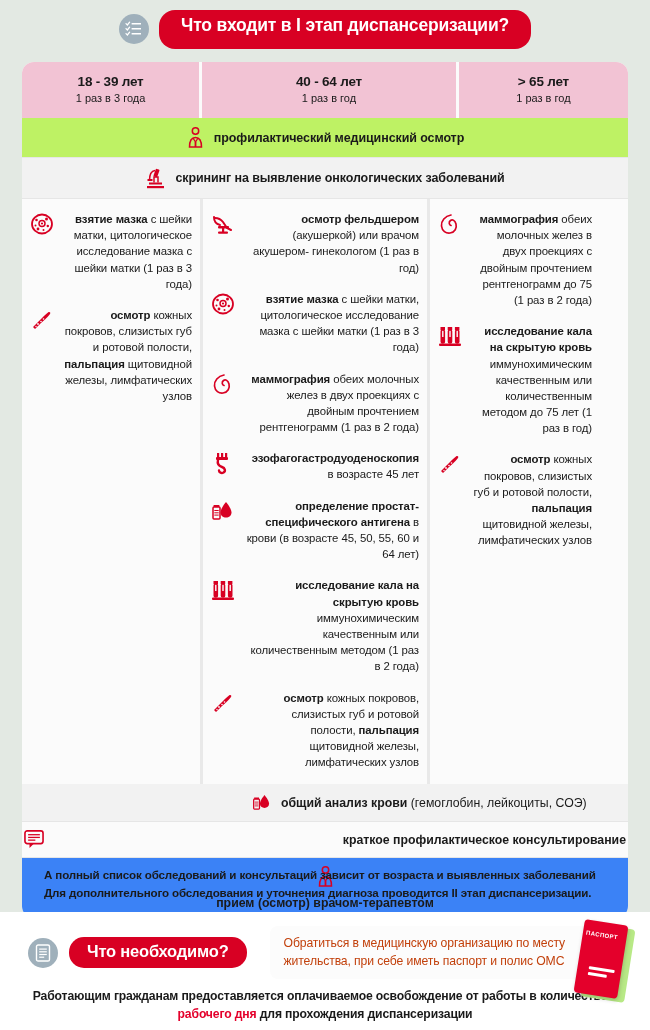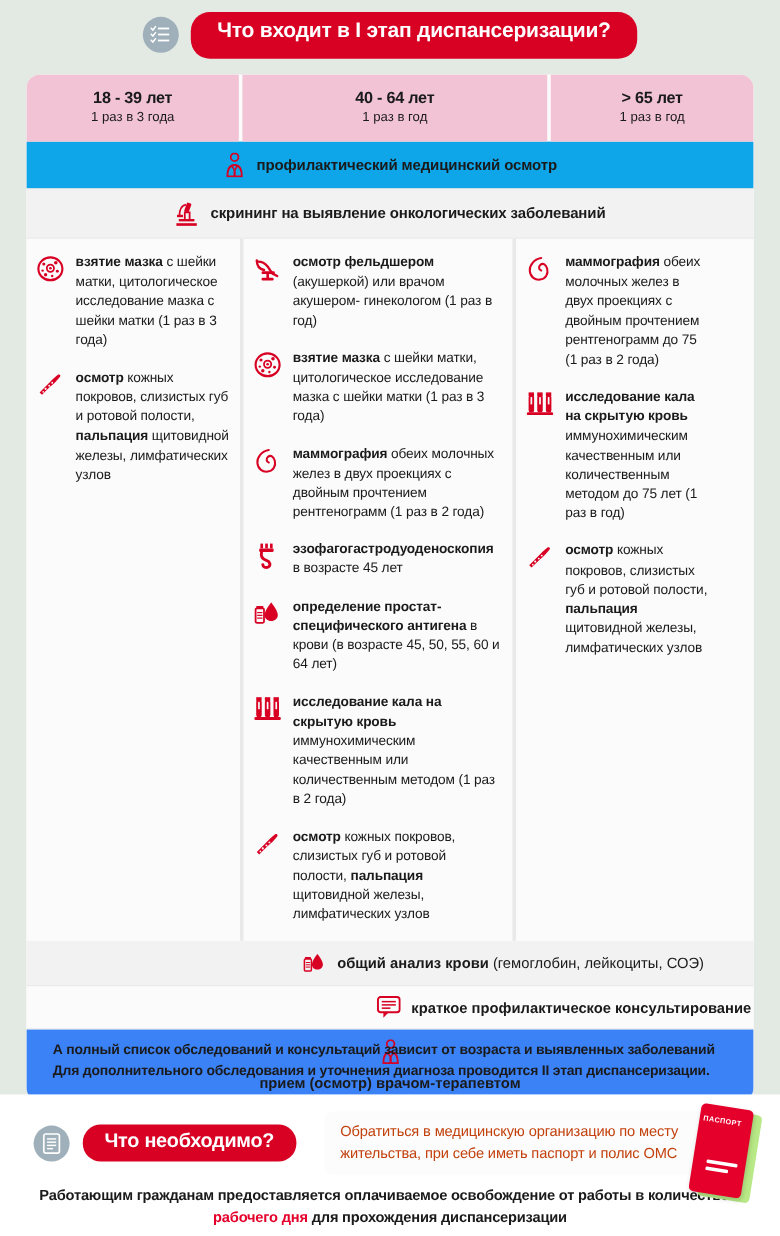--- a/index.html
+++ b/index.html
@@ -65,21 +65,21 @@
   }
   .age-sub {
     font-size: 11px; color: #1a1a1a; margin-top: 3px;
   }
 
   
   .wide-row {
     display: flex; align-items: center; justify-content: center;
     gap: 9px;
     padding: 9px 6px;
-    background: #0ea5e9;
+    background: #bef264;
   }
   .wide-row.shaded { background: #f2f2f2; }
   .wide-row .rtext {
     font-size: 12.5px; font-weight: bold; color: #1a1a1a;
     letter-spacing: -0.1px;
   }
   .sep-line { height: 1px; background: #e6e6e6; }
 
   
   .cols {
@@ -96,30 +96,31 @@
   .col.c3 { width: 170px; }
 
   .item { display: flex; gap: 7px; margin-bottom: 15px; }
   .item:last-child { margin-bottom: 0; }
   .item .ico { flex: 0 0 26px; width: 26px; padding-top: 1px; }
   .item .txt {
     font-size: 11.4px;
     line-height: 1.42;
     color: #1a1a1a;
     letter-spacing: -0.1px;
+    text-align: right;
   }
   .item .txt b { font-weight: bold; }
 
   
   .bot-row {
     display: flex; align-items: center; gap: 9px;
     padding: 8px 2px;
   }
   .bot-row.a { background: #f2f2f2; justify-content: flex-start; padding-left: 230px; }
-  .bot-row.b { background: #fbfbfb; justify-content: flex-end; }
+  .bot-row.b { background: #fbfbfb; justify-content: space-between; }
   .bot-row.c { background: #3b82f6; justify-content: center; flex-direction: column; }
   .bot-row .rtext { font-size: 12.3px; font-weight: bold; color: #1a1a1a; }
   .bot-row .rtext .norm { font-weight: normal; }
 
   
   .note {
     position: absolute;
     left: 22px; right: 22px; top: 866px;
     font-size: 11.6px; font-weight: bold; color: #1a1a1a;
     line-height: 1.55;

